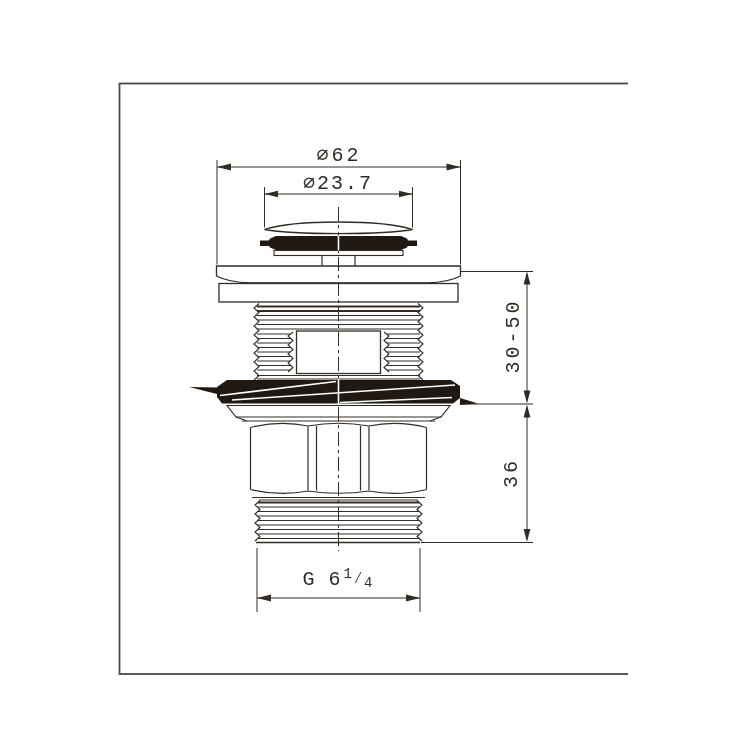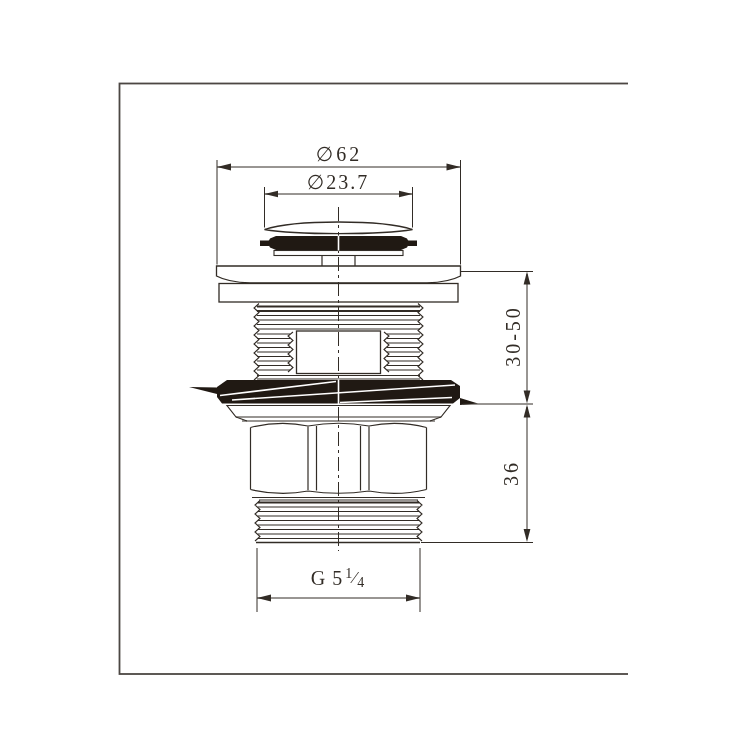--- a/index.html
+++ b/index.html
@@ -1,18 +1,18 @@
 <!DOCTYPE html>
 <html><head>
 <meta charset="utf-8">
 <style>
   html,body{margin:0;padding:0;background:#ffffff;}
   .stage{
     position:relative;width:628px;height:750px;background:#ffffff;
-    font-family:Liberation Serif, serif;
+    font-family:Liberation Mono, monospace;
     color:#322c26;overflow:hidden;
   }
   .stage svg{position:absolute;left:0;top:0;}
   .dim-label{
     position:absolute;white-space:nowrap;
     font-size:20px;letter-spacing:3px;color:#322c26;
     transform:translate(-50%,-50%);
   }
   .dim-label.rot{transform:translate(-50%,-50%) rotate(-90deg);}
   .dim-label.tight{letter-spacing:2px;}
@@ -185,16 +185,16 @@
 
   <div class="dim-label" style="left:339px;top:154px;">∅62</div>
 
   <div class="dim-label tight" style="left:338px;top:182px;">∅23.7</div>
 
   <div class="dim-label rot" style="left:513px;top:336px;">30-50</div>
 
   <div class="dim-label rot" style="left:511px;top:473px;">36</div>
 
   <div class="dim-label g-label" style="left:338px;top:578px;">
-    <span>G 5</span><span class="fr-num">1</span><span class="fr-slash">⁄</span><span class="fr-den">4</span>
+    <span>G 6</span><span class="fr-num">1</span><span class="fr-slash">⁄</span><span class="fr-den">4</span>
   </div>
 
 </div>
 
 </body></html>

